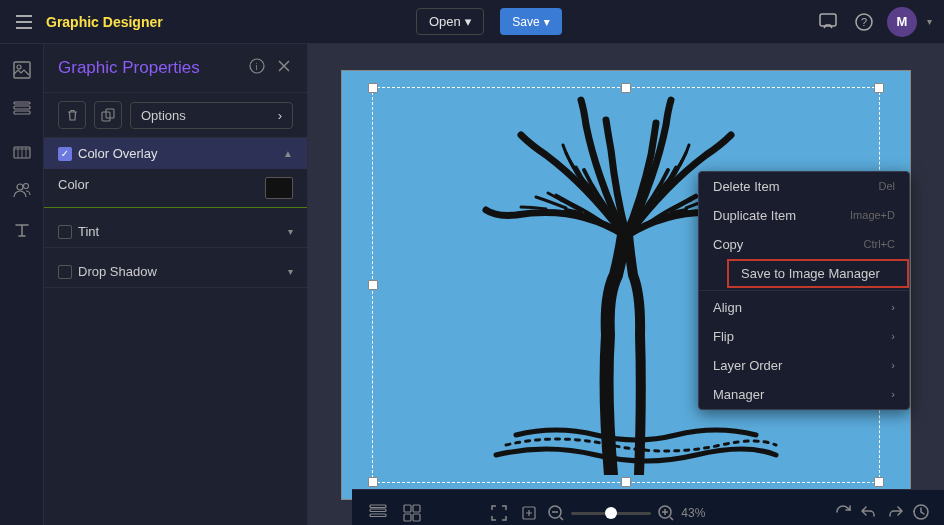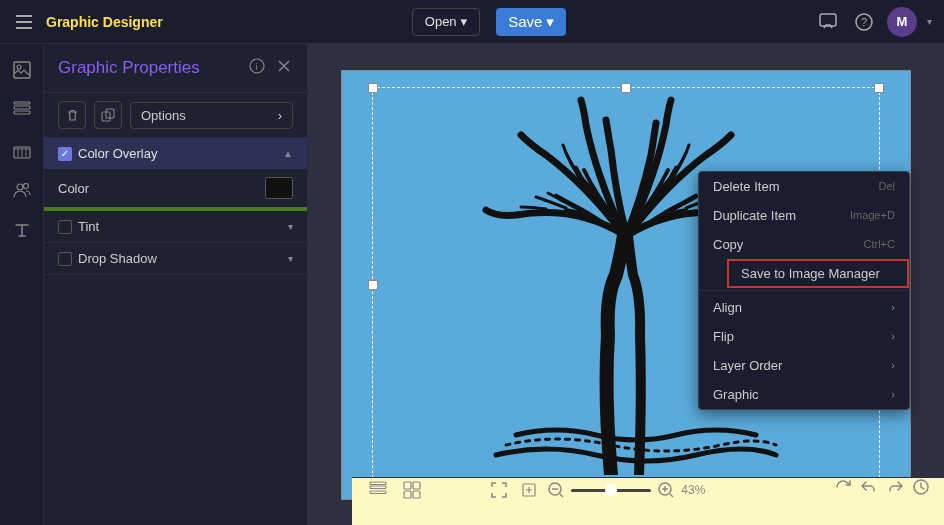--- a/index.html
+++ b/index.html
@@ -13,21 +13,21 @@
     }
     .app-title { font-size: 14px; font-weight: 600; color: #fde047; margin-right: auto; }
     .btn-group { display: flex; gap: 16px; }
     .btn-outline {
       background: transparent; border: 1px solid #444; border-radius: 4px;
       color: #e0e0e0; padding: 5px 12px; cursor: pointer; font-size: 13px;
       display: flex; align-items: center; gap: 4px;
     }
     .btn-primary {
       background: #3a7bd5; border: none; border-radius: 4px;
-      color: white; padding: 5px 12px; cursor: pointer; font-size: 15px;
+      color: white; padding: 5px 12px; cursor: pointer; font-size: 12px;
       display: flex; align-items: center; gap: 4px;
     }
     .topbar-right { display: flex; align-items: center; gap: 10px; margin-left: auto; }
     .icon-btn { background: none; border: none; color: #aaa; cursor: pointer; padding: 4px; font-size: 16px; display: flex; align-items: center; }
     .avatar { width: 30px; height: 30px; border-radius: 50%; background: #5a3e8a; display: flex; align-items: center; justify-content: center; font-size: 13px; font-weight: bold; color: white; cursor: pointer; }
 
     
     .main { display: flex; height: calc(525px - 44px); }
 
     
@@ -65,30 +65,30 @@
     
     .section-header-active {
       display: flex; align-items: center; padding: 8px 14px;
       background: #2d3155; cursor: pointer; gap: 6px;
     }
     .checkbox-active { width: 14px; height: 14px; background: #6c7ae0; border-radius: 2px; display: flex; align-items: center; justify-content: center; font-size: 10px; color: white; flex-shrink: 0; }
     .section-label-active { flex: 1; color: #e0e0e0; font-size: 13px; }
     .chevron { font-size: 10px; color: #888; }
 
     .color-row {
-      display: flex; align-items: center; padding: 8px 14px;
-      border-bottom: 4px solid #4d7c0f; 
+      display: flex; align-items: flex-start; padding: 8px 14px;
+      border-bottom: 1px solid #4d7c0f; 
     }
     .color-label { flex: 1; color: #ccc; font-size: 13px; }
     .color-swatch { width: 28px; height: 22px; background: #111; border: 1px solid #555; border-radius: 2px; cursor: pointer; }
 
     
     .section-header {
       display: flex; align-items: center; padding: 8px 14px;
-      border-bottom: 1px solid #2a2d3e; cursor: pointer; gap: 6px;
+      border-bottom: 1px solid #2a2d3e; cursor: pointer; gap: 6px; margin-top: 8px;
     }
     .checkbox-empty { width: 14px; height: 14px; background: transparent; border: 1px solid #555; border-radius: 2px; flex-shrink: 0; }
     .section-label { flex: 1; color: #ccc; font-size: 13px; }
 
     
     .canvas-area {
       flex: 1; background: #2d3040; display: flex; align-items: center; justify-content: center;
       position: relative; overflow: hidden;
     }
     .canvas-bg {
@@ -123,23 +123,23 @@
       display: flex; align-items: center; justify-content: space-between;
       padding: 7px 14px; cursor: pointer; color: #ccc; font-size: 13px;
     }
     .ctx-item.active { background: transparent; border: 2px solid #c0392b; padding: 5px 12px; margin-left: 28px; }
     .ctx-shortcut { color: #666; font-size: 11px; }
     .ctx-arrow { color: #888; font-size: 11px; }
     .ctx-divider { border: none; border-top: 1px solid #2a2d3e; margin: 2px 0; }
 
     
     .bottom-bar {
-      position: absolute; bottom: 0; left: 44px; right: 0; height: 48px;
-      background: #fef9c3; border-top: 1px solid #2a2d3e;
-      display: flex; align-items: flex-start; padding: 0 14px; gap: 10px;
+      position: absolute; bottom: 0; left: 44px; right: 0; height: 36px;
+      background: #0f172a; border-top: 1px solid #2a2d3e;
+      display: flex; align-items: flex-end; padding: 0 14px; gap: 10px;
     }
     .bottom-icon { background: none; border: none; color: #888; cursor: pointer; font-size: 16px; padding: 3px; display: flex; align-items: center; }
     .zoom-controls { display: flex; align-items: center; gap: 6px; margin: 0 auto; }
     .zoom-btn { background: none; border: none; color: #888; cursor: pointer; font-size: 18px; display: flex; align-items: center; }
     .zoom-slider { width: 80px; height: 3px; background: #444; border-radius: 2px; position: relative; cursor: pointer; }
     .zoom-slider-thumb { position: absolute; top: -5px; left: 50%; width: 12px; height: 12px; background: white; border-radius: 50%; transform: translateX(-50%); }
     .zoom-level { color: #888; font-size: 12px; min-width: 36px; }
     .bottom-right { display: flex; gap: 8px; margin-left: auto; }
     .undo-btn { background: none; border: none; color: #888; cursor: pointer; font-size: 16px; }
   </style>
@@ -364,21 +364,21 @@
         </div>
         <div class="ctx-item">
           <span>Flip</span>
           <span class="ctx-arrow">›</span>
         </div>
         <div class="ctx-item">
           <span>Layer Order</span>
           <span class="ctx-arrow">›</span>
         </div>
         <div class="ctx-item">
-          <span>Graphic</span>
+          <span>Manager</span>
           <span class="ctx-arrow">›</span>
         </div>
       </div>
     </div>
 
     <div class="bottom-bar">
       <button class="bottom-icon">
         <svg width="18" height="18" viewBox="0 0 18 18" fill="none">
           <rect x="1" y="5" width="16" height="2.5" rx="1" stroke="#888" stroke-width="1.2"></rect>
           <rect x="1" y="10" width="16" height="2.5" rx="1" stroke="#888" stroke-width="1.2"></rect>

